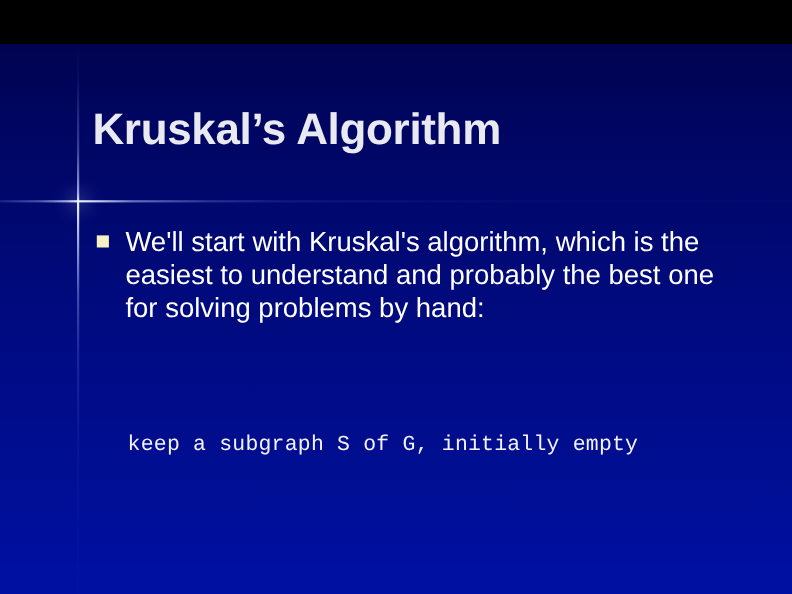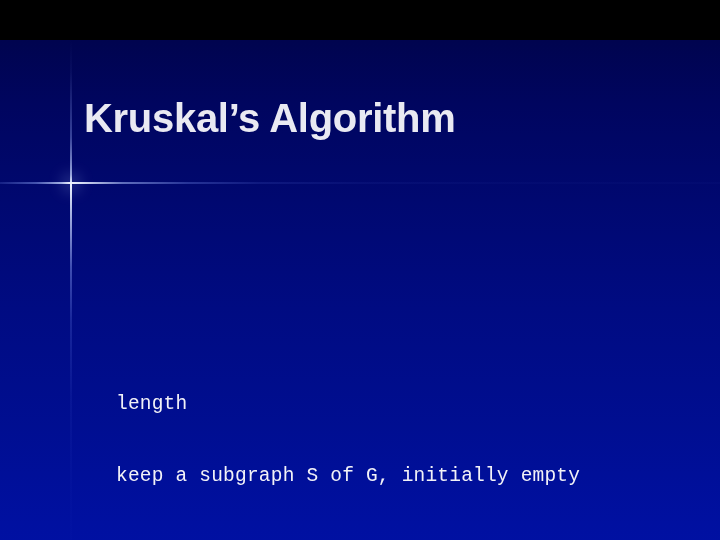--- a/index.html
+++ b/index.html
@@ -140,23 +140,26 @@
 <body>
 
 <div id="slide">
 
   <div class="cross-v"></div>
   <div class="cross-h"></div>
   <div class="cross-glow"></div>
 
   <div class="title">Kruskal’s Algorithm</div>
 
+  <div class="bullet-row">
+    <div class="bullet-marker"></div>
+    <div class="bullet-text">We'll start with Kruskal's algorithm, which is the easiest to understand and probably the best one for solving problems by hand:</div>
+  </div>
 
   <div class="code-block">
-    <div class="code-line">length</div>
     <div class="code-line">keep a subgraph S of G, initially empty</div>
     
     
     
     
   </div>
 
 </div>
 
 </body></html>

